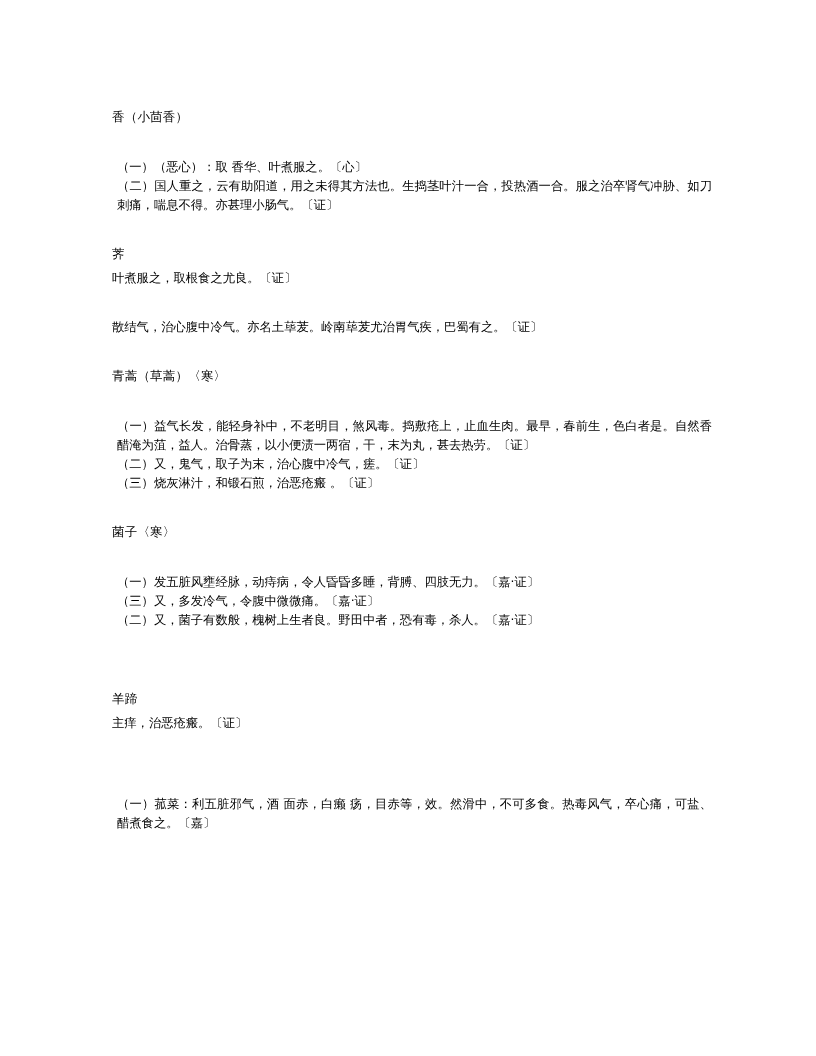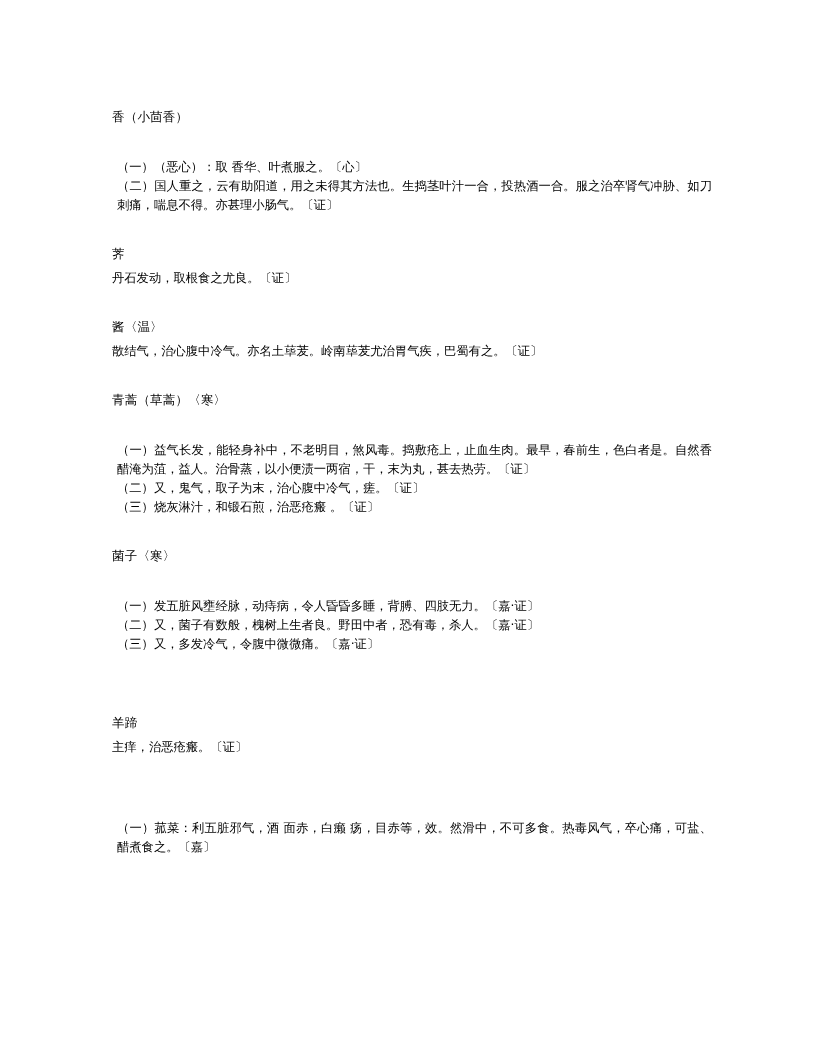--- a/index.html
+++ b/index.html
@@ -60,49 +60,48 @@
       <div class="body-block indent">
         <p>（一）（恶心）：取  香华、叶煮服之。〔心〕</p>
         <p>（二）国人重之，云有助阳道，用之未得其方法也。生捣茎叶汁一合，投热酒一合。服之治卒肾气冲胁、如刀刺痛，喘息不得。亦甚理小肠气。〔证〕</p>
       </div>
     </div>
     <div class="gap-entry"></div>
 
     <div class="entry">
       <div class="heading">荠</div>
       <div class="body-block">
-        <p>丹石发动，取根食之尤良。〔证〕</p>
+        <p>叶煮服之，取根食之尤良。〔证〕</p>
       </div>
     </div>
     <div class="gap-entry"></div>
 
     <div class="entry">
-      <div class="heading">酱〈温〉</div>
       <div class="body-block">
         <p>散结气，治心腹中冷气。亦名土荜茇。岭南荜茇尤治胃气疾，巴蜀有之。〔证〕</p>
       </div>
     </div>
     <div class="gap-entry"></div>
 
     <div class="entry">
       <div class="heading">青蒿（草蒿）〈寒〉</div>
       <div class="body-block indent">
         <p>（一）益气长发，能轻身补中，不老明目，煞风毒。捣敷疮上，止血生肉。最早，春前生，色白者是。自然香醋淹为菹，益人。治骨蒸，以小便渍一两宿，干，末为丸，甚去热劳。〔证〕</p>
         <p>（二）又，鬼气，取子为末，治心腹中冷气，瘥。〔证〕</p>
         <p>（三）烧灰淋汁，和锻石煎，治恶疮瘢 。〔证〕</p>
       </div>
     </div>
     <div class="gap-entry"></div>
 
     <div class="entry">
       <div class="heading">菌子〈寒〉</div>
       <div class="body-block indent">
         <p>（一）发五脏风壅经脉，动痔病，令人昏昏多睡，背膊、四肢无力。〔嘉·证〕</p>
+        <p>（三）又，多发冷气，令腹中微微痛。〔嘉·证〕</p>
         <p>（二）又，菌子有数般，槐树上生者良。野田中者，恐有毒，杀人。〔嘉·证〕</p>
-        <p>（三）又，多发冷气，令腹中微微痛。〔嘉·证〕</p>
       </div>
     </div>
     <div class="gap-entry"></div>
 
     <div class="gap-entry"></div>
 
     <div class="entry">
       <div class="heading">羊蹄</div>
       <div class="body-block">
         <p>主痒，治恶疮瘢。〔证〕</p>

